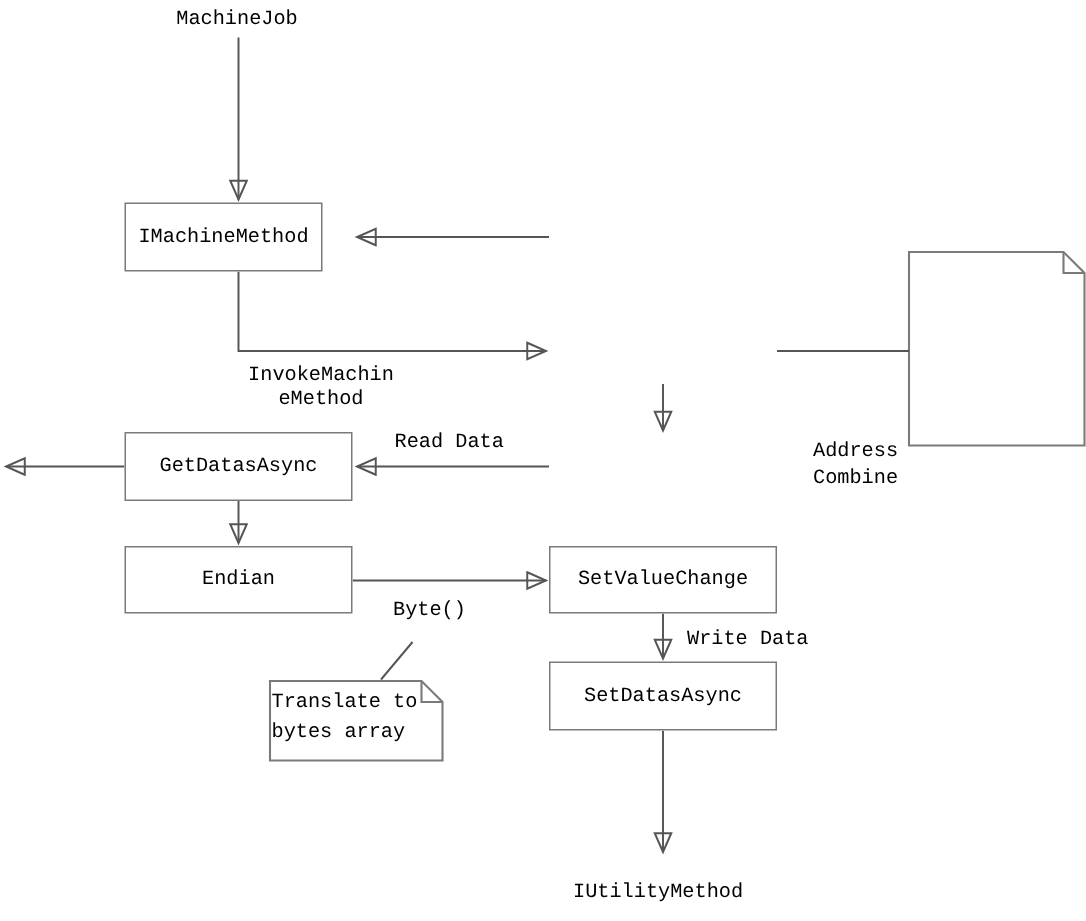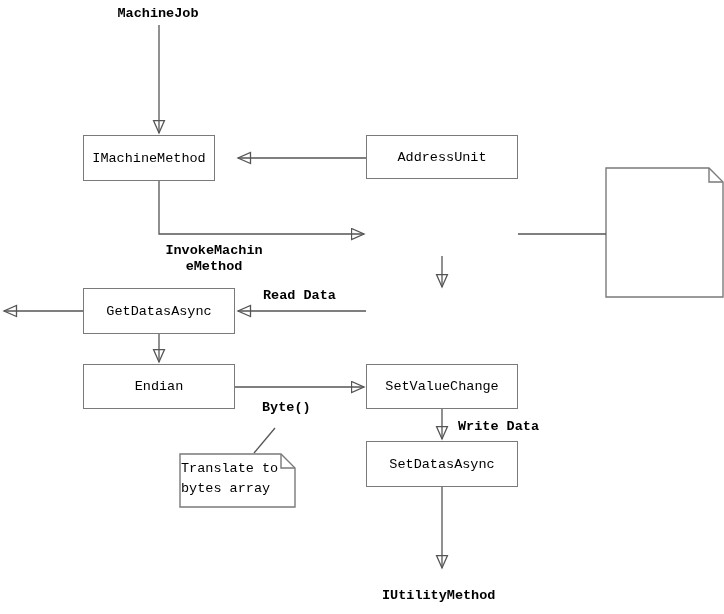--- a/index.html
+++ b/index.html
@@ -29,21 +29,20 @@
     border:1.5px solid var(--box-border);
     background:#ffffff;
     display:flex;align-items:center;justify-content:center;
     text-align:center;
     white-space:nowrap;
   }
   .label{
     position:absolute;
     white-space:pre-line;
     line-height:16px;
-    font-weight:bold;
   }
   .label.center{text-align:center;}
   .note-text{
     position:absolute;
     white-space:pre-line;
     line-height:19.5px;
   }
   .note-text.center{text-align:left;line-height:20px;}
 </style>
 </head>
@@ -72,31 +71,32 @@
     <path marker-end="url(#ah)" d="M442,256 V287"></path>
     <path marker-end="url(#ah)" d="M366,311 H238"></path>
     <path marker-end="url(#ah)" d="M83,311 H4"></path>
     <path marker-end="url(#ah)" d="M159,334 V362"></path>
     <path marker-end="url(#ah)" d="M235,387 H364"></path>
     <path marker-end="url(#ah)" d="M442,409 V439"></path>
     <path marker-end="url(#ah)" d="M442,487 V568"></path>
   </svg>
 
   <div class="box" style="left:83px;top:135px;width:132px;height:46px">IMachineMethod</div>
-  <div class="box" style="left:366px;top:135px;width:152px;height:44px">AddressUnit</div>
   <div class="box" style="left:83px;top:288px;width:152px;height:46px">GetDatasAsync</div>
   <div class="box" style="left:83px;top:364px;width:152px;height:45px">Endian</div>
   <div class="box" style="left:366px;top:364px;width:152px;height:45px">SetValueChange</div>
   <div class="box" style="left:366px;top:441px;width:152px;height:46px">SetDatasAsync</div>
 
   <div class="label center" style="left:110px;top:6px;width:96px">MachineJob</div>
   <div class="label" style="left:382px;top:588px">IUtilityMethod</div>
 
   <div class="label center" style="left:154px;top:243px;width:120px">InvokeMachin
 eMethod</div>
   <div class="label" style="left:263px;top:288px">Read Data</div>
+  <div class="label" style="left:542px;top:293px;line-height:18px">Address
+Combine</div>
   <div class="label" style="left:262px;top:400px">Byte()</div>
   <div class="label" style="left:458px;top:419px">Write Data</div>
 
   <div class="note-text center" style="left:181px;top:459px;width:112px">Translate to
 bytes array</div>
 
 </div>
 
 </body></html>

